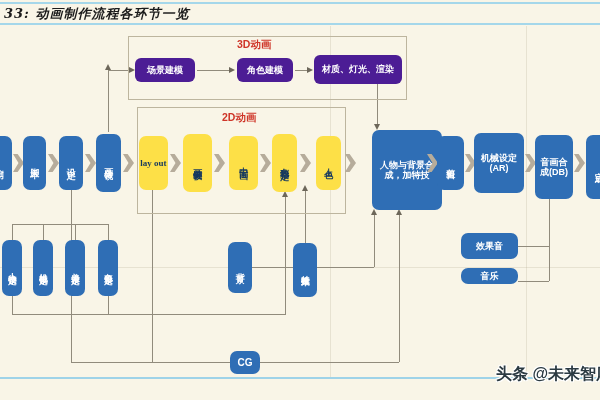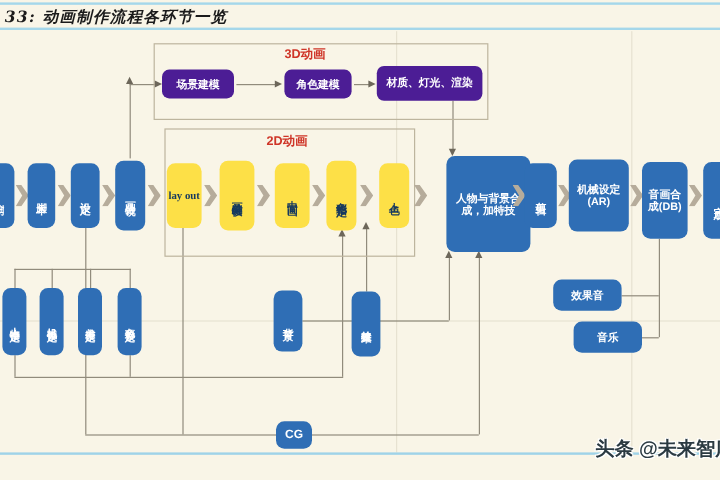--- a/index.html
+++ b/index.html
@@ -188,21 +188,21 @@
   <div class="hl" style="left:71px;top:362px;width:328px;"></div>
   <div class="vl" style="left:399px;top:214px;height:148px;"></div>
   <div class="ah up" style="left:395.5px;top:209px;"></div>
   <div class="bx dark" style="left:230px;top:351px;width:30px;height:23px;font-size:10px;">
     <span>CG</span>
   </div>
 
   <div class="bx dark" style="left:461px;top:233px;width:57px;height:26px;">
     <span>效果音</span>
   </div>
-  <div class="bx dark" style="left:478px;top:268px;width:57px;height:26px;text-align:center;">
+  <div class="bx dark" style="left:461px;top:268px;width:57px;height:16px;text-align:center;">
     <span>音乐</span>
   </div>
   <div class="hl" style="left:518px;top:246px;width:31px;"></div>
   <div class="hl" style="left:518px;top:281px;width:31px;"></div>
   <div class="vl" style="left:549px;top:199px;height:82px;"></div>
 
   <div class="hairline" style="left:0;top:377px;width:600px;height:1.5px;background:#9fd3e8;"></div>
   <div class="watermark">头条 @未来智库</div>
 
 </div>

